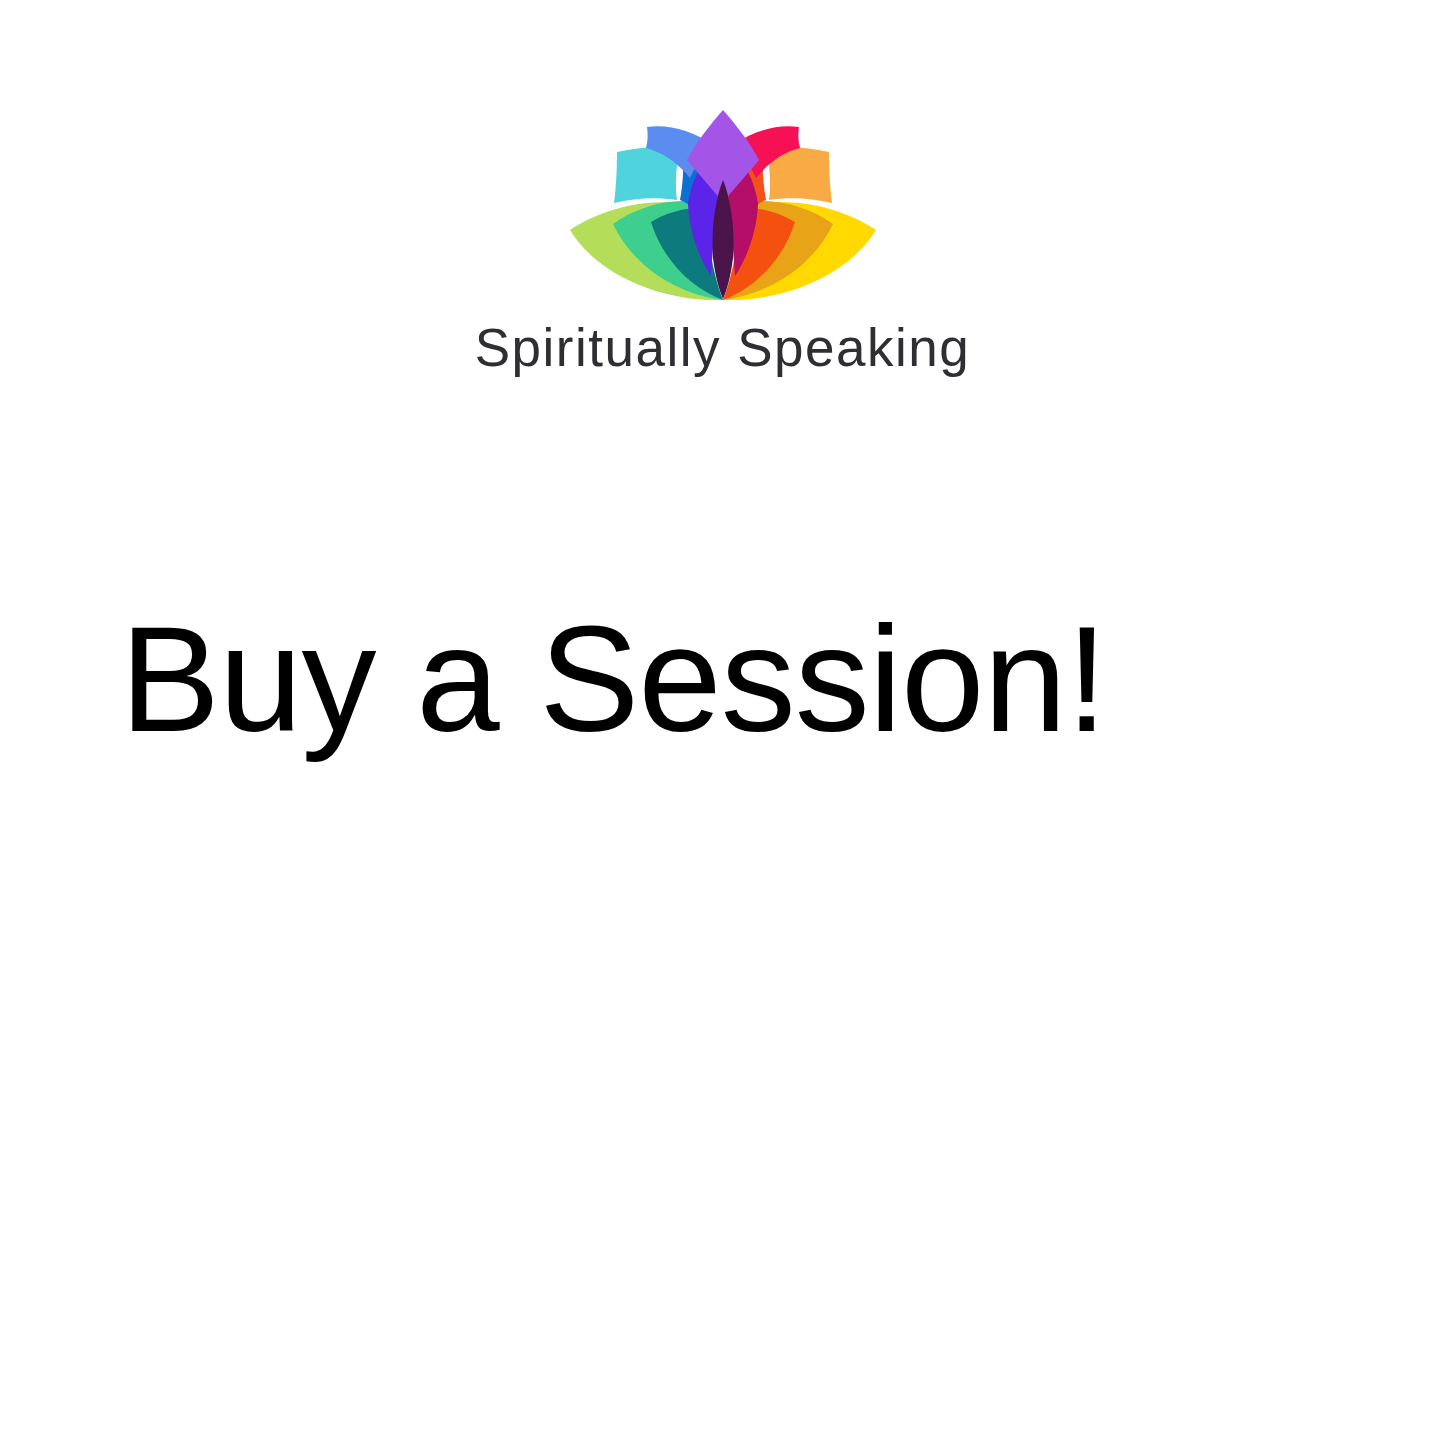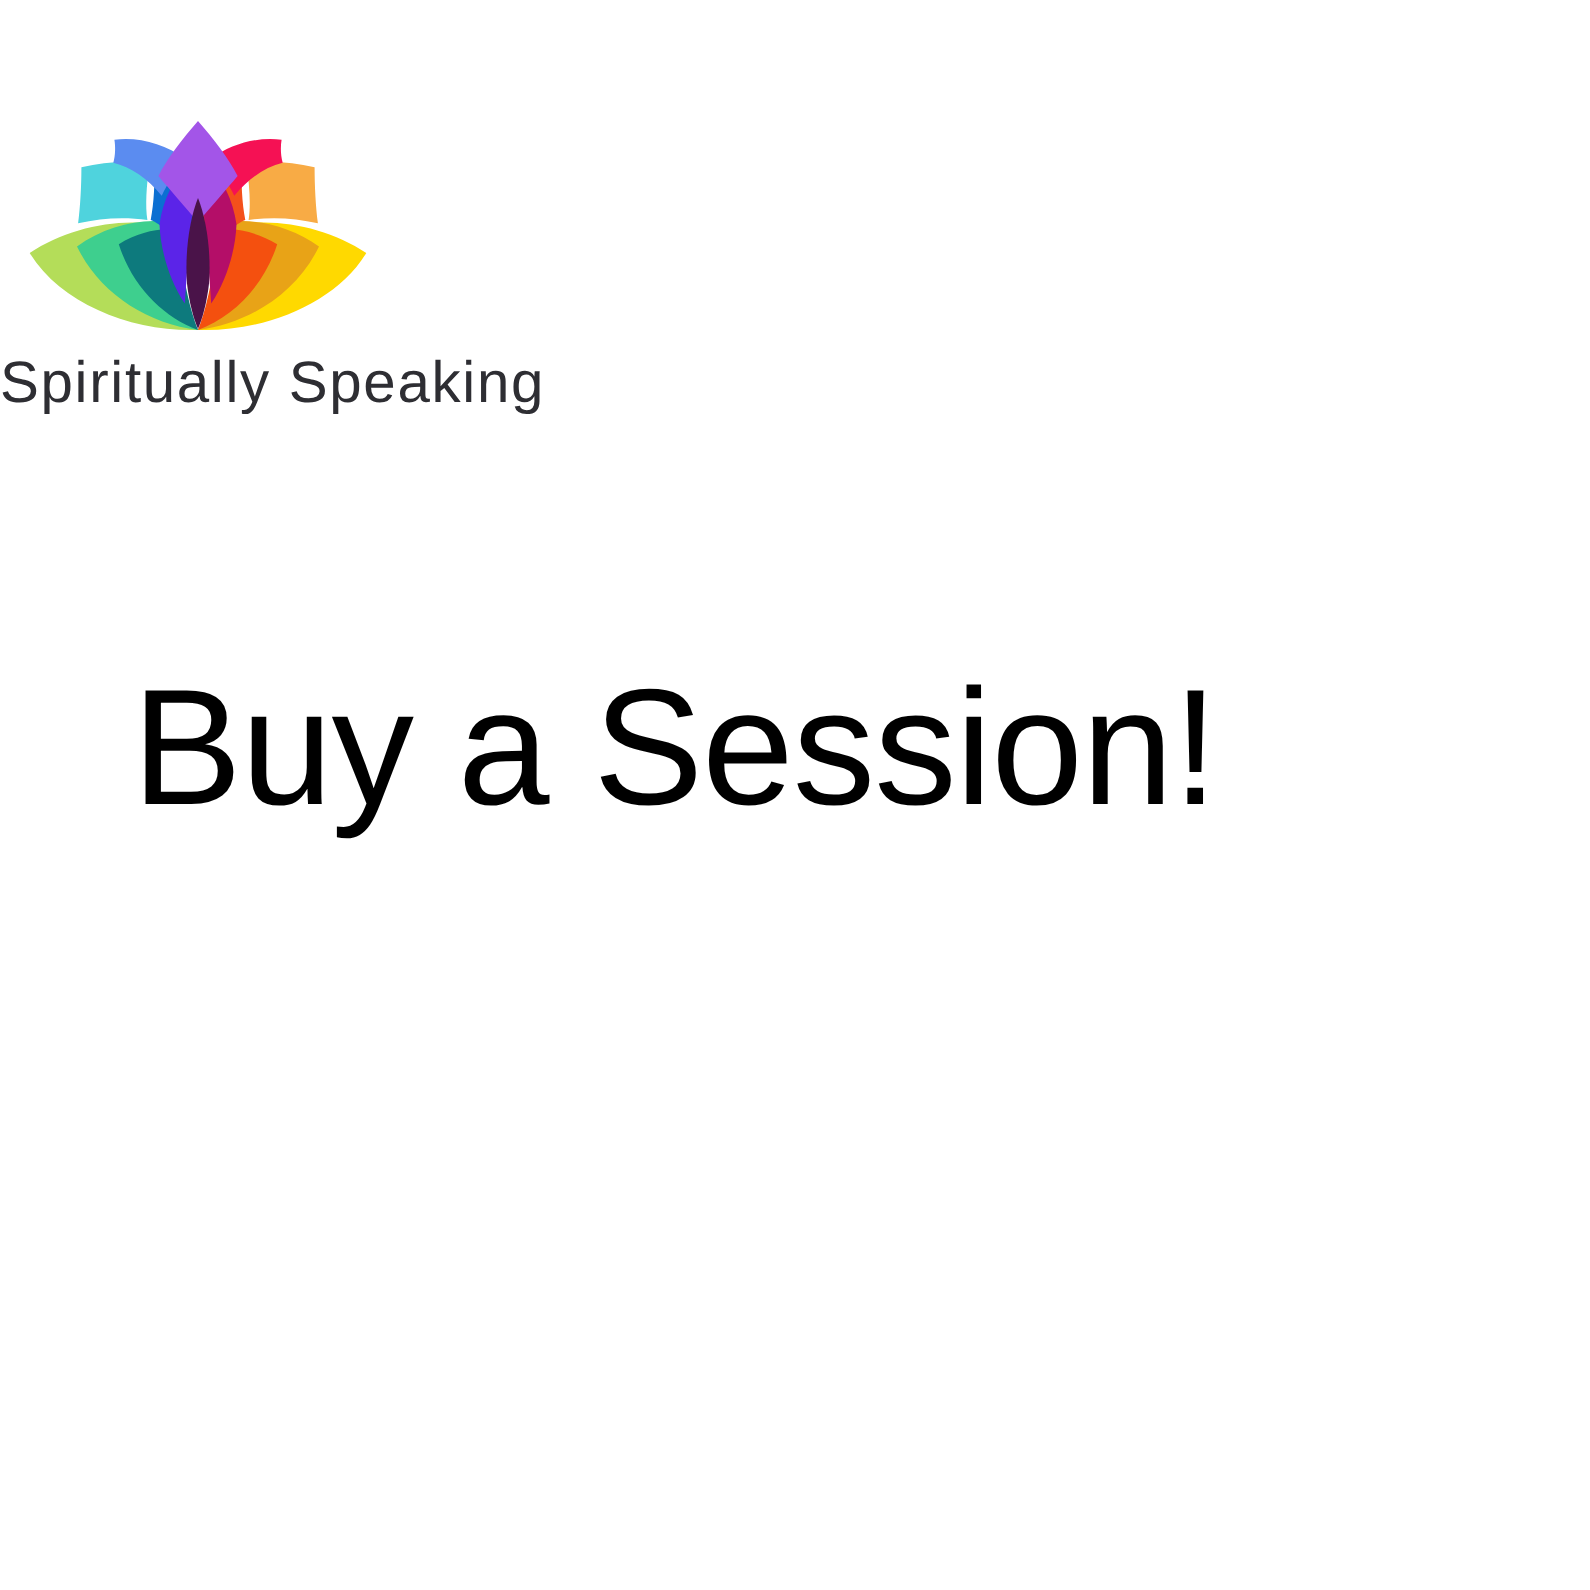--- a/index.html
+++ b/index.html
@@ -25,20 +25,21 @@
   }
 
   
   .brand {
     position: absolute;
     top: 100px;
     left: 0;
     width: 100%;
     display: flex;
     flex-direction: column;
+    align-items: center;
   }
   .lotus-mark {
     width: 360px;
     height: 205px;
     display: block;
   }
   .brand-name {
     margin-top: 16px;
     font-family: "Liberation Sans", sans-serif;
     font-size: 53px;

